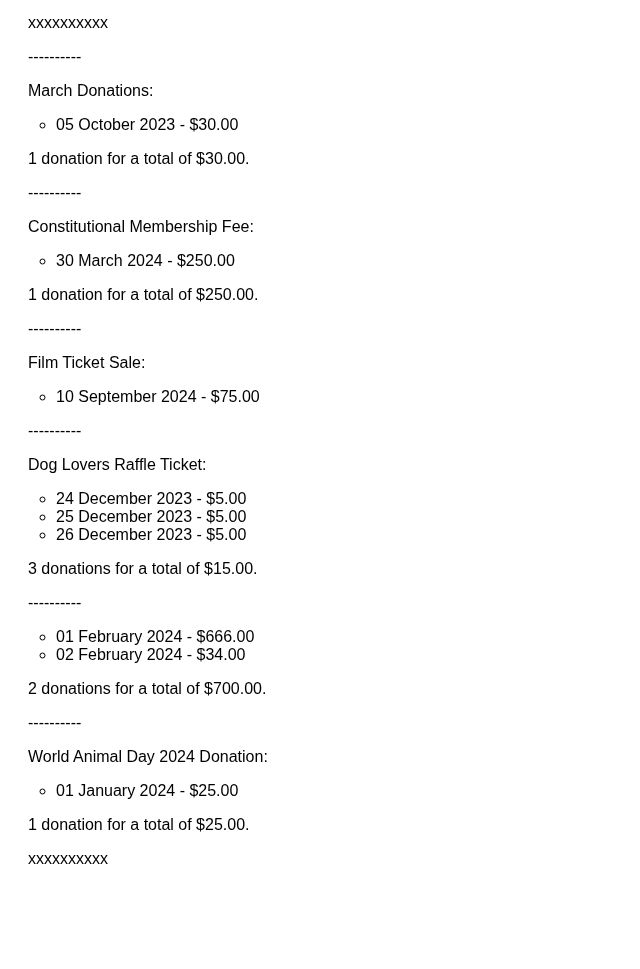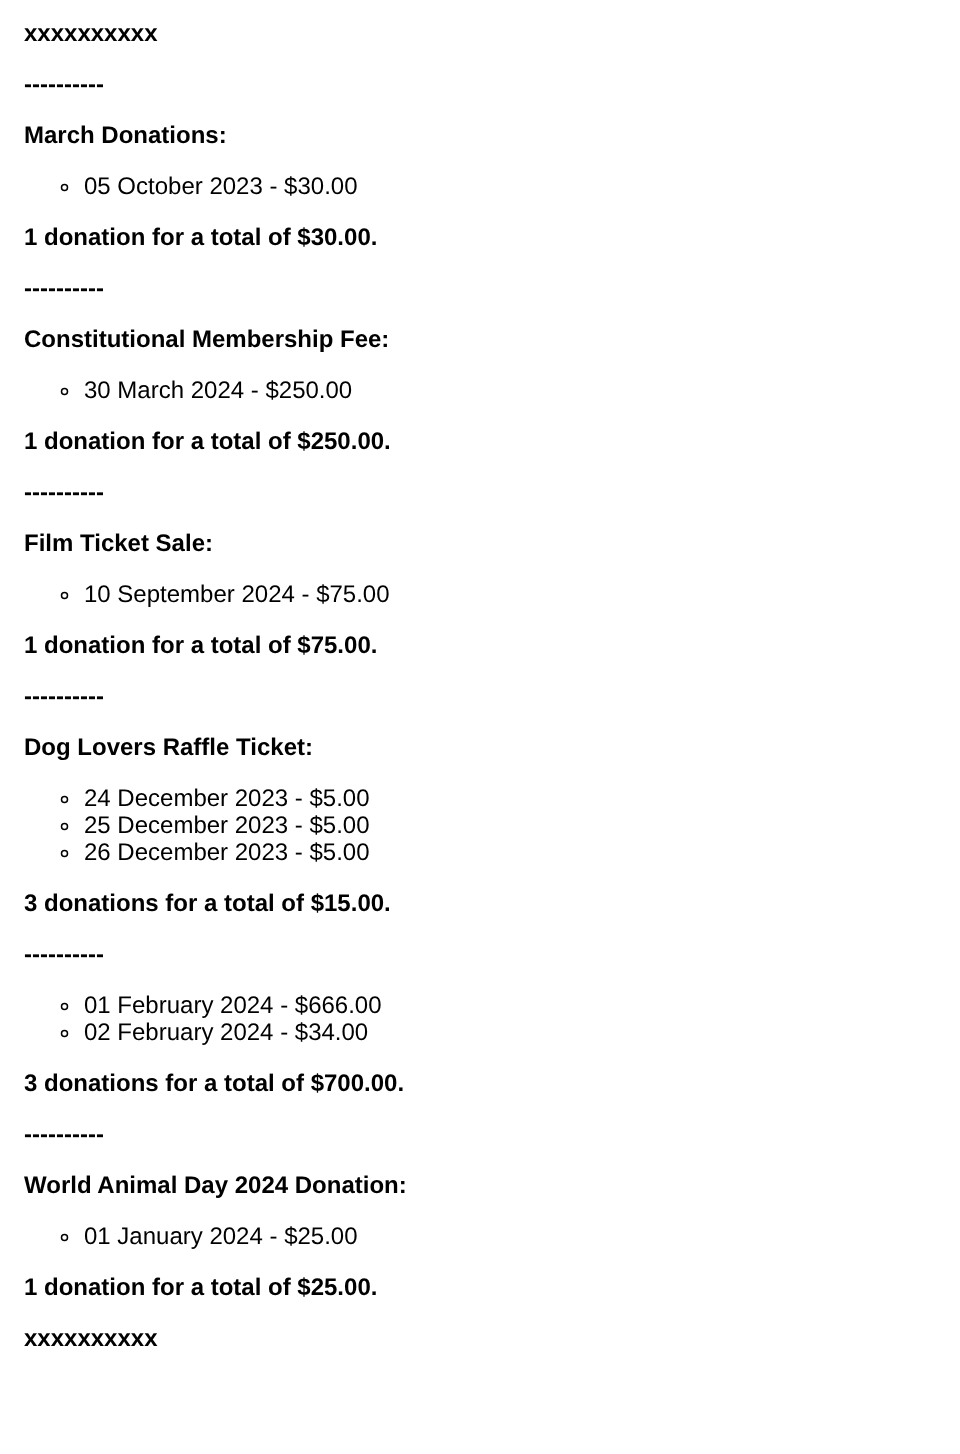--- a/index.html
+++ b/index.html
@@ -14,22 +14,21 @@
     line-height: normal;
   }
   .doc {
     box-sizing: border-box;
     width: 640px;
     min-height: 969px;
     padding: 14px 16px 20px 16px;
     background: #ffffff;
   }
   .doc p {
-    margin: 16px 0;
-    font-weight: bold;
+    margin: 16px 12px;
   }
   .doc p:first-child {
     margin-top: 0;
   }
   .doc ul {
     margin: 16px 0;
     padding-left: 40px;
     list-style-type: circle;
   }
   .doc li {
@@ -64,21 +63,20 @@
     <p>1 donation for a total of $250.00.</p>
   </section>
 
   <p>----------</p>
 
   <section>
     <p>Film Ticket Sale:</p>
     <ul>
       <li>10 September 2024 - $75.00</li>
     </ul>
-    <p>1 donation for a total of $75.00.</p>
   </section>
 
   <p>----------</p>
 
   <section>
     <p>Dog Lovers Raffle Ticket:</p>
     <ul>
       <li>24 December 2023 - $5.00</li>
       <li>25 December 2023 - $5.00</li>
       <li>26 December 2023 - $5.00</li>
@@ -86,21 +84,21 @@
     <p>3 donations for a total of $15.00.</p>
   </section>
 
   <p>----------</p>
 
   <section>
     <ul>
       <li>01 February 2024 - $666.00</li>
       <li>02 February 2024 - $34.00</li>
     </ul>
-    <p>3 donations for a total of $700.00.</p>
+    <p>2 donations for a total of $700.00.</p>
   </section>
 
   <p>----------</p>
 
   <section>
     <p>World Animal Day 2024 Donation:</p>
     <ul>
       <li>01 January 2024 - $25.00</li>
     </ul>
     <p>1 donation for a total of $25.00.</p>

